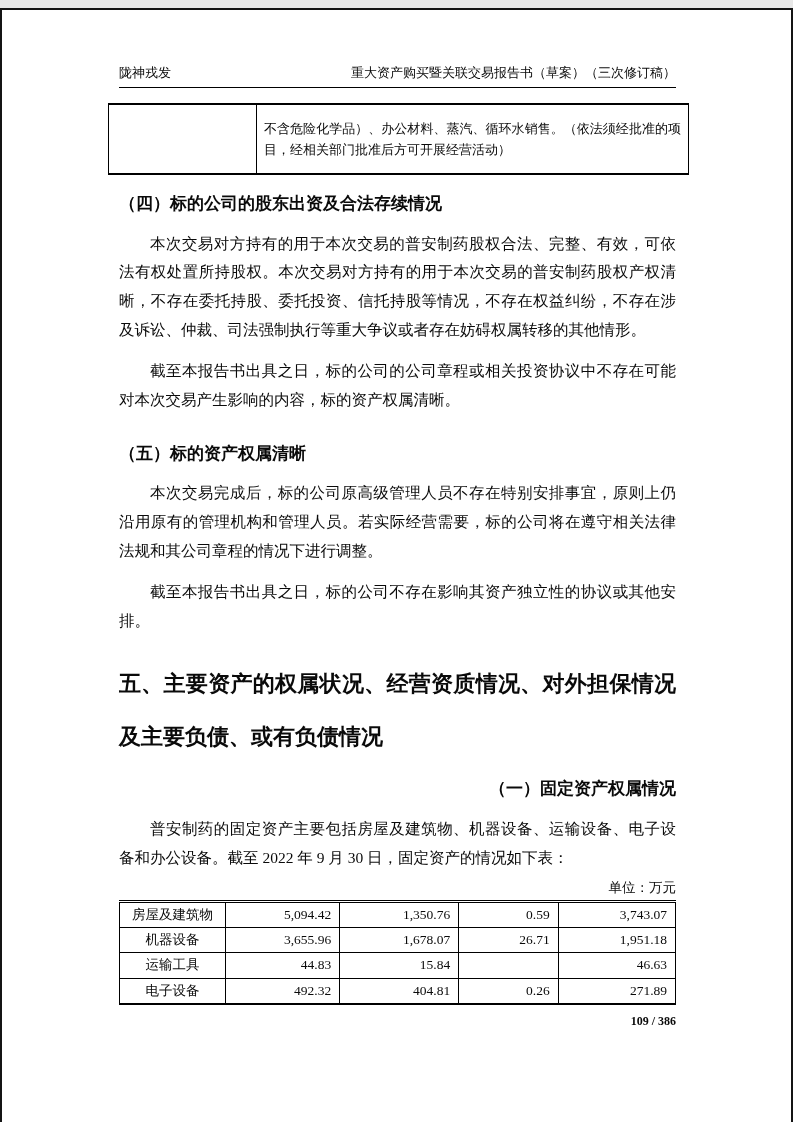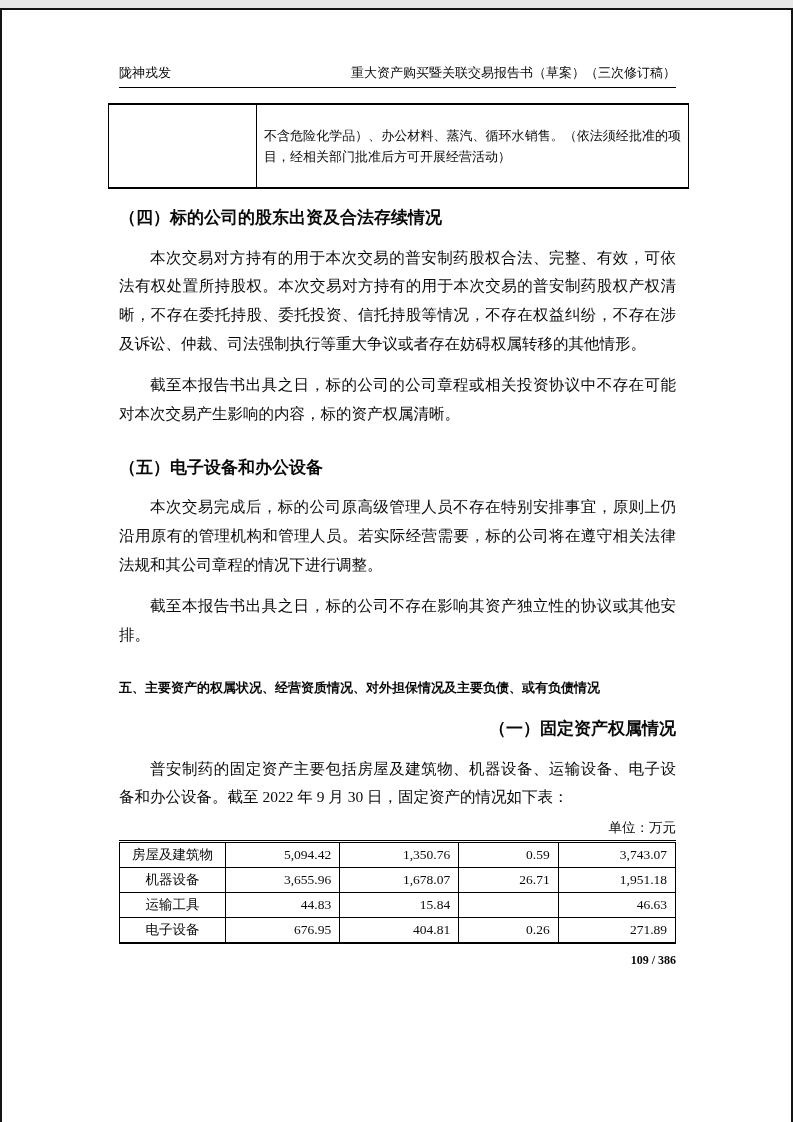--- a/index.html
+++ b/index.html
@@ -23,35 +23,35 @@
   }
   
   .frag-table{
     border-collapse:collapse;table-layout:fixed;
     width:581px;margin:15px 0 0 -11px;
     font-size:13px;
   }
   .frag-table td{
     border-left:1px solid #000;border-right:1px solid #000;
     vertical-align:top;
-    padding:20px 7px;line-height:1.62;
+    padding:13px 7px;line-height:1.62;
     text-align:justify;
   }
   .frag-table{border-top:2px solid #000;border-bottom:2.5px solid #000;}
   .frag-table .c1{width:133px;}
   
   .h2{
     font-family:"Liberation Sans","DejaVu Sans",sans-serif;
     font-weight:bold;font-size:17px;line-height:1.45;
     margin:17px 0 0 0;
   }
   .h2b{margin-top:27px;}
   .h1{
     font-family:"Liberation Sans","DejaVu Sans",sans-serif;
-    font-weight:bold;font-size:13px;line-height:2.4;
+    font-weight:bold;font-size:22px;line-height:2.4;
     margin:22px 0 0 0;text-align:justify;
   }
   .h3{
     font-family:"Liberation Sans","DejaVu Sans",sans-serif;
     font-weight:bold;font-size:17px;line-height:1.45;
     margin:14px 0 0 0;
     text-align:right;
   }
   
   .para{
@@ -108,21 +108,21 @@
       <td class="c1"></td>
       <td>不含危险化学品）、办公材料、蒸汽、循环水销售。（依法须经批准的项目，经相关部门批准后方可开展经营活动）</td>
     </tr>
   </tbody>
     </table>
 
   <div class="h2">（四）标的公司的股东出资及合法存续情况</div>
   <p class="para">本次交易对方持有的用于本次交易的普安制药股权合法、完整、有效，可依法有权处置所持股权。本次交易对方持有的用于本次交易的普安制药股权产权清晰，不存在委托持股、委托投资、信托持股等情况，不存在权益纠纷，不存在涉及诉讼、仲裁、司法强制执行等重大争议或者存在妨碍权属转移的其他情形。</p>
   <p class="para">截至本报告书出具之日，标的公司的公司章程或相关投资协议中不存在可能对本次交易产生影响的内容，标的资产权属清晰。</p>
 
-  <div class="h2 h2b">（五）电子设备和办公设备</div>
+  <div class="h2 h2b">（五）标的资产权属清晰</div>
   <p class="para">本次交易完成后，标的公司原高级管理人员不存在特别安排事宜，原则上仍沿用原有的管理机构和管理人员。若实际经营需要，标的公司将在遵守相关法律法规和其公司章程的情况下进行调整。</p>
 
   <p class="para">截至本报告书出具之日，标的公司不存在影响其资产独立性的协议或其他安排。</p>
 
   <div class="h1">五、主要资产的权属状况、经营资质情况、对外担保情况及主要负债、或有负债情况</div>
 
   <div class="h3">（一）固定资产权属情况</div>
   <p class="para">普安制药的固定资产主要包括房屋及建筑物、机器设备、运输设备、电子设备和办公设备。截至 2022 年 9 月 30 日，固定资产的情况如下表：</p>
 
   <div class="unit-line">单位：万元</div>
@@ -152,21 +152,21 @@
     </tr>
     <tr>
       <td class="item">运输工具</td>
       <td class="num">44.83</td>
       <td class="num">15.84</td>
       <td class="num"></td>
       <td class="num">46.63</td>
     </tr>
     <tr>
       <td class="item">电子设备</td>
-      <td class="num">676.95</td>
+      <td class="num">492.32</td>
       <td class="num">404.81</td>
       <td class="num">0.26</td>
       <td class="num">271.89</td>
     </tr>
   </tbody>
     </table>
 
   <div class="page-footer">109 / 386</div>
 
 </div>

